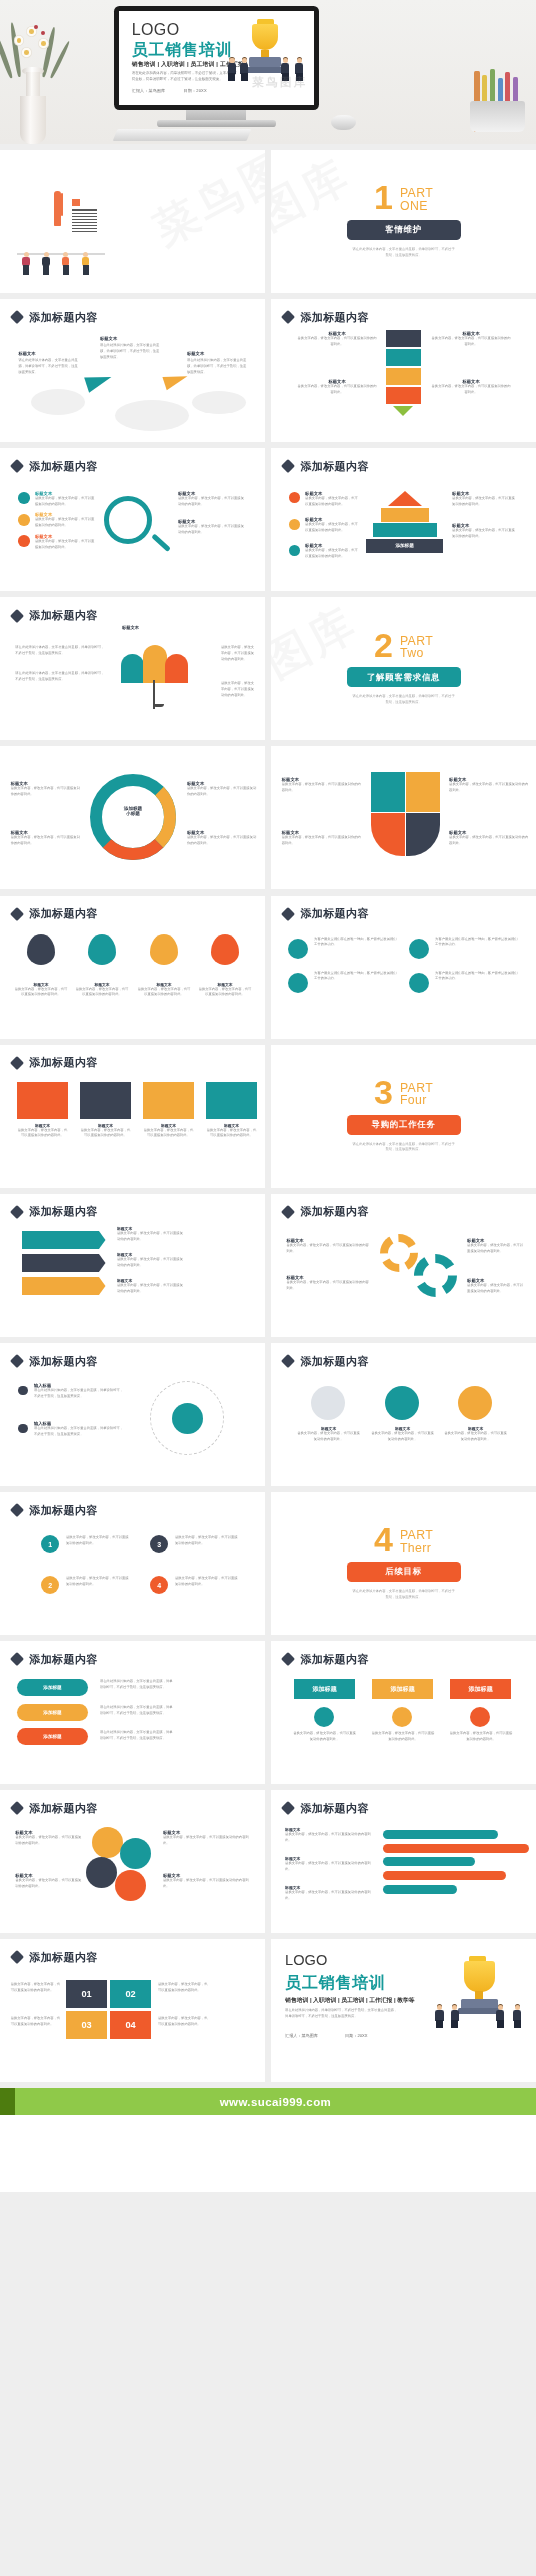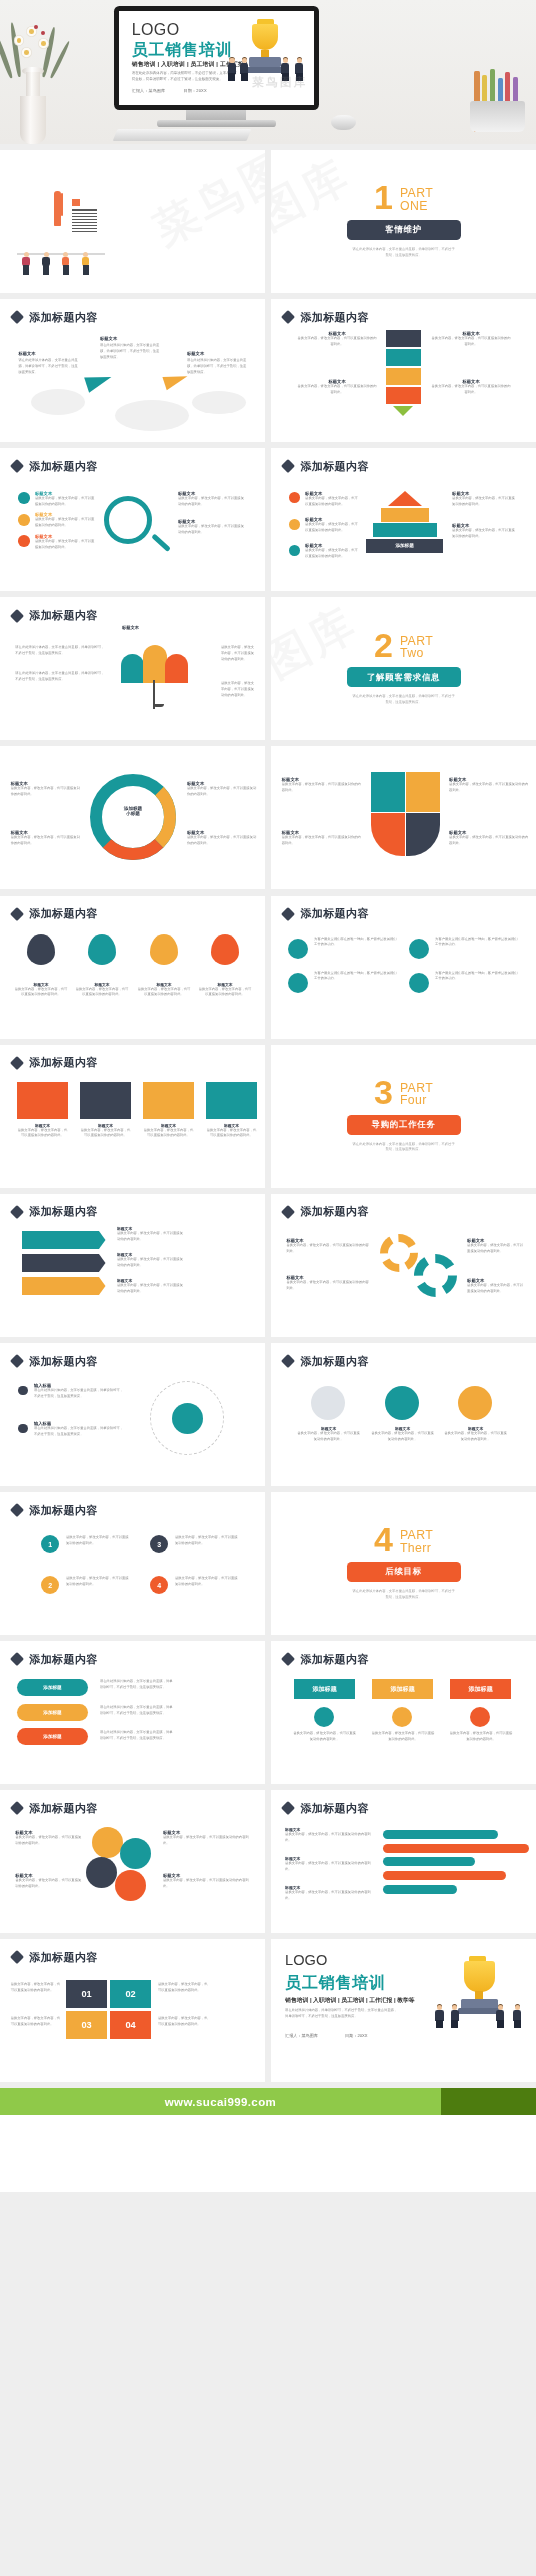--- a/index.html
+++ b/index.html
@@ -126,22 +126,22 @@
   .fn { margin:0 auto; color:#fff; font-size:3.8px; display:flex; align-items:center; justify-content:center;}
 
   
   .wm { position:absolute; pointer-events:none; font-family:"Liberation Serif",serif;
         color:rgba(0,0,0,.035); font-size:44px; font-weight:bold; letter-spacing:4.6px;
         transform:rotate(-28deg); white-space:nowrap; }
 
   
   .banner-teal { width:537px; height:34px; background:#00a887; display:flex; align-items:center; justify-content:center;
      color:#fff; font-size:14.6px; font-weight:bold; letter-spacing:0.4px; }
-  .banner-green{ width:441px; height:27px; background:#8fc949; display:flex; align-items:center; justify-content:center;
-     color:#fff; font-size:11.5px; font-weight:bold; letter-spacing:0.4px; }
+  .banner-green{ width:521px; height:27px; background:#8fc949; display:flex; align-items:center; justify-content:center;
+     color:#fff; font-size:11.5px; font-weight:bold; letter-spacing:0.4px;margin-left:15px; }
   .white-tail { width:537px; height:77px; background:#fff; }
 </style>
 </head>
 <body>
 
 <div class="page">
 
   <div class="hero">
     <div class="hero-vase">
       <div class="leaf" style="left:3.1px;bottom:66px;width:5.4px;height:49px;transform:rotate(-20deg);"></div>

